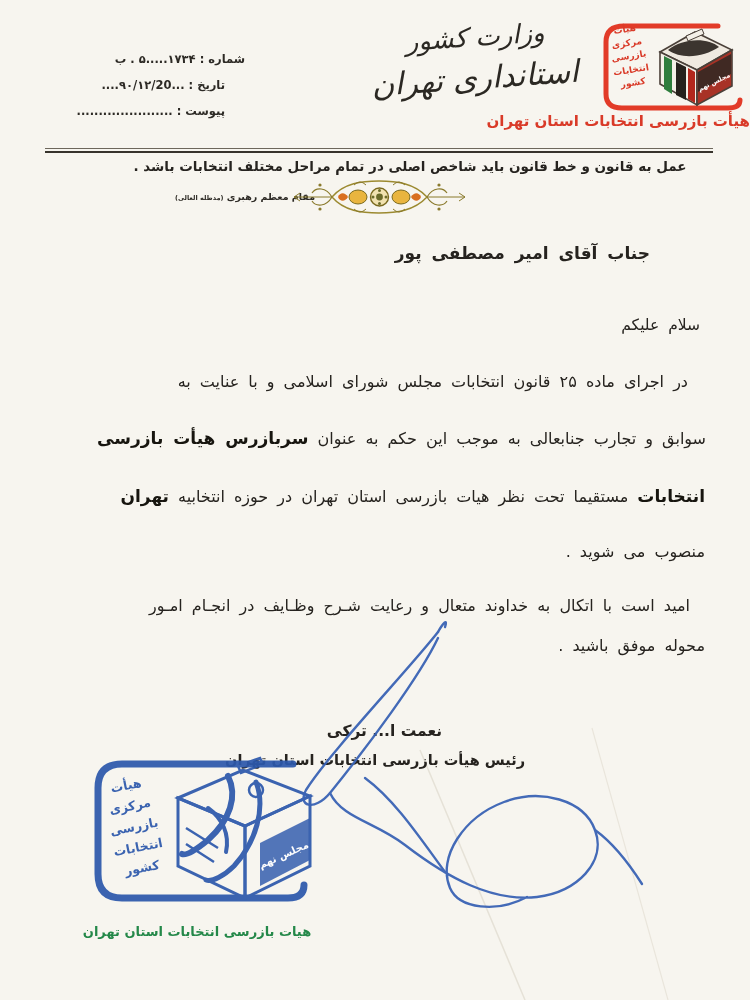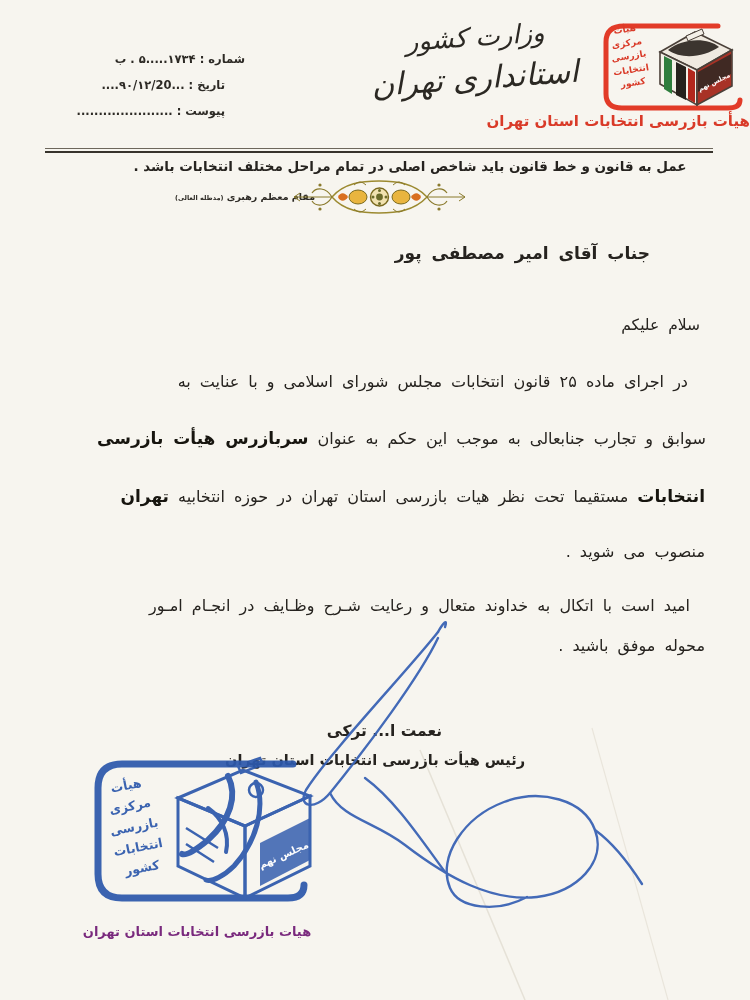--- a/index.html
+++ b/index.html
@@ -23,21 +23,21 @@
   
   .stamp{pointer-events:none;}
   .stamp .side-words{position:absolute;text-align:center;font-weight:700;}
   .stamp .side-words div{white-space:nowrap;}
   .stamp .caption{position:absolute;text-align:center;font-weight:700;white-space:nowrap;}
   .red-stamp{left:598px;top:12px;width:152px;height:132px;color:#d93a28;}
   .red-stamp .side-words{left:7px;top:11px;width:48px;font-size:9px;line-height:13.5px;transform:rotate(-9deg);color:#d93a28;}
   .red-stamp .caption{left:0;top:100px;width:152px;font-size:15px;color:#d93a28;}
   .blue-stamp{left:88px;top:748px;width:262px;height:205px;color:#2d59ac;opacity:.93;}
   .blue-stamp .side-words{left:14px;top:26px;width:64px;font-size:12.5px;line-height:21px;transform:rotate(-11deg);color:#2d59ac;}
-  .blue-stamp .caption{left:-6px;top:176px;width:230px;font-size:13px;color:#701a75;}
+  .blue-stamp .caption{left:-6px;top:176px;width:230px;font-size:13px;color:#15803d;}
   
   .rule{left:45px;top:148px;width:668px;height:2px;border-top:1px solid #6d675c;border-bottom:2.5px solid #37332c;}
   .quote{left:70px;top:158px;width:680px;text-align:center;font-weight:700;font-size:13.5px;color:#26231f;white-space:nowrap;}
   .attribution{left:170px;top:191px;width:150px;text-align:center;font-weight:700;font-size:9.5px;white-space:nowrap;color:#2d2a25;}
   .attribution .note{font-size:6.5px;}
   .ornament{left:292px;top:175px;}
   
   .line{position:absolute;white-space:nowrap;font-size:16px;word-spacing:4px;color:#26231f;}
   .line b{font-size:17px;color:#17150f;}
   .recipient{right:100px;top:243px;font-weight:700;font-size:17px;}

